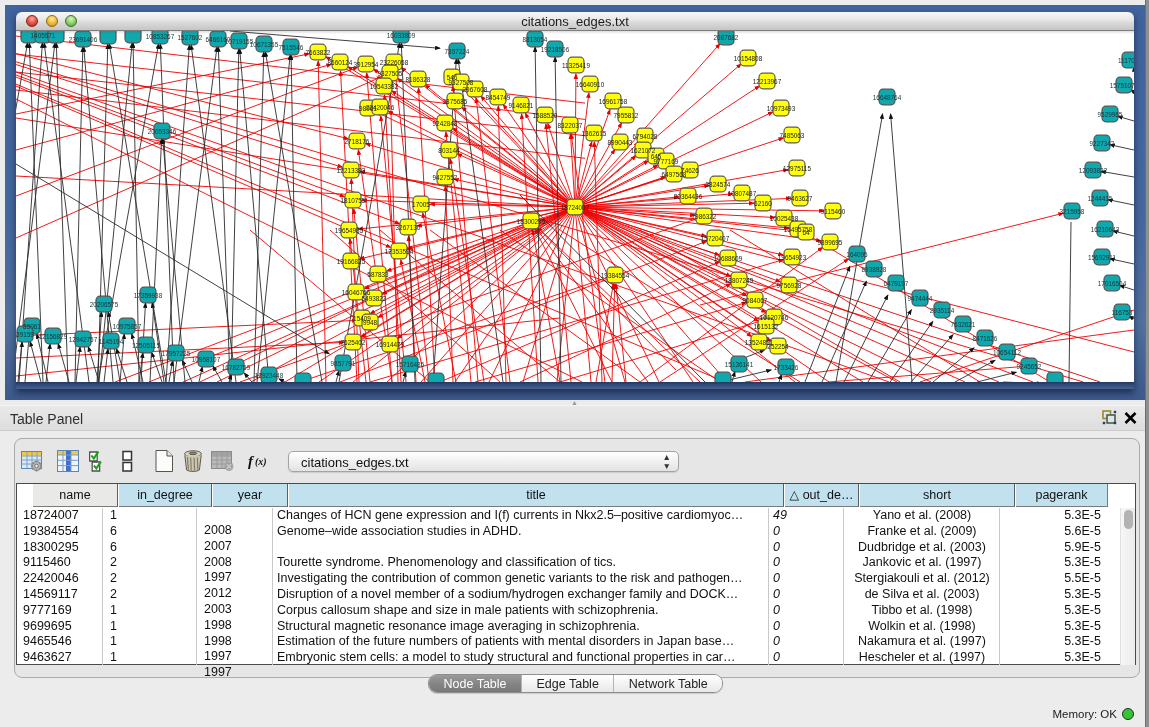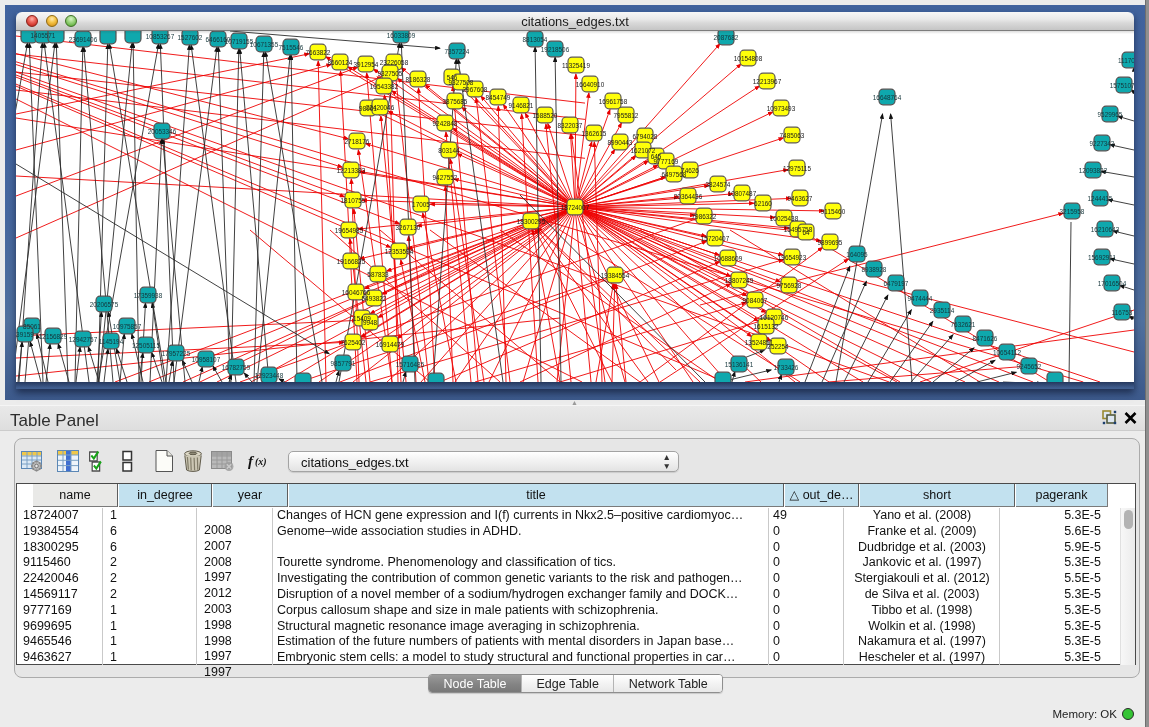--- a/index.html
+++ b/index.html
@@ -24,21 +24,21 @@
 #canvas { position:absolute; left:16px; top:31px; width:1118px; height:351px;
   background:#fff; overflow:hidden; }
 #canvas::before { content:""; position:absolute; left:0; top:0; width:100%; height:3px;
   background:linear-gradient(180deg, rgba(60,60,60,0.18), rgba(60,60,60,0)); z-index:5; }
 #rightstrip { position:absolute; right:0; top:0; width:4px; height:727px;
   background:#8f8f8f; border-left:1px solid #6e6e6e; }
 
 #tp-head { position:absolute; left:0; top:405px; width:1145px; height:26px;
   background:linear-gradient(180deg,#e9e9e9,#dedede); border-top:1px solid #f5f5f5;
   border-bottom:1px solid #cccccc; }
-#tp-head .t { position:absolute; left:10px; top:5px; font-size:17px; color:#2e2e2e; }
+#tp-head .t { position:absolute; left:10px; top:5px; font-size:14px; color:#2e2e2e; }
 #tp-float { position:absolute; left:1102px; top:4px; }
 #tp-x { position:absolute; left:1124px; top:4px; }
 #panel { position:absolute; left:14px; top:438px; width:1126px; height:240px;
   background:#e6e6e6; border:1px solid #ababab; border-radius:8px; }
 .ticon { position:absolute; top:449px; }
 #dropdown { position:absolute; left:288px; top:451px; width:391px; height:21px;
   background:linear-gradient(180deg,#ffffff,#f2f2f2 45%,#e3e3e3 100%);
   border:1px solid #a3a3a3; border-radius:5px; box-shadow:0 1px 1px rgba(0,0,0,0.12); }
 #dropdown .txt { position:absolute; left:12px; top:3px; font-size:13px; color:#111; }
 #dropdown .arr { position:absolute; right:7px; top:1px; font-size:8.5px; color:#333; line-height:9px; text-align:center; }
@@ -49,31 +49,31 @@
 #thead .h { position:absolute; top:0; height:23px; background:#c2e1ef;
   border-right:1px solid #5e5e5e; border-bottom:1px solid #7a7a7a;
   font-size:12.5px; color:#111; text-align:center; line-height:23px; }
 #tbody { position:absolute; left:0; top:24px; width:1118px; }
 .tr { position:relative; height:15.8px; font-size:12.5px; color:#111; white-space:nowrap; }
 .c { position:absolute; top:0; height:15.8px; line-height:15.5px; overflow:hidden; }
 .c0 { left:6px;   width:80px; }
 .c1 { left:93px;  width:88px; }
 .c2 { left:187px; width:80px;margin-top:15px; }
 .c3 { left:260px; width:492px; }
-.c4 { left:756px; width:70px; }
+.c4 { left:756px; width:70px;font-style:italic; }
 .c5 { left:827px; width:156px; text-align:center; }
 .c6 { left:989px; width:95px;text-align:right; }
 .vline { position:absolute; top:24px; width:1px; height:157px; background:#c9c9c9; }
 #scrolltrack { position:absolute; left:1103px; top:24px; width:15px; height:157px;
   background:linear-gradient(90deg,#f7f7f7,#ebebeb); border-left:1px solid #e0e0e0; }
 #scrollthumb { position:absolute; left:2.5px; top:2px; width:9px; height:19px;
   background:#b3b3b3; border-radius:5px; }
 
 #seg { position:absolute; left:428px; top:674px; height:19px; display:flex;
-  border:1px solid #8e8e8e; border-radius:4px; overflow:hidden;
+  border:1px solid #8e8e8e; border-radius:9px; overflow:hidden;
   box-shadow:0 1px 1px rgba(0,0,0,0.15); font-size:12.5px; }
 #seg .s { padding:0 14.5px; line-height:18px; background:linear-gradient(180deg,#ffffff,#f2f2f2 55%,#e8e8e8);
   color:#222; border-left:1px solid #b4b4b4; }
 #seg .s:first-child { border-left:none;
   background:linear-gradient(180deg,#9a9a9a,#848484 55%,#787878); color:#fff; }
 #memory { position:absolute; right:32px; top:708px; font-size:11.5px; color:#222; }
 #memdot { position:absolute; right:15px; top:708px; width:12px; height:12px;
   border-radius:50%; background:#35c435; border:1.5px solid #2a2a2a; }
 #collapse { position:absolute; left:571px; top:400px; width:9px; height:5px; color:#9a9a9a; font-size:7px; line-height:5px;}
 </style></head>

